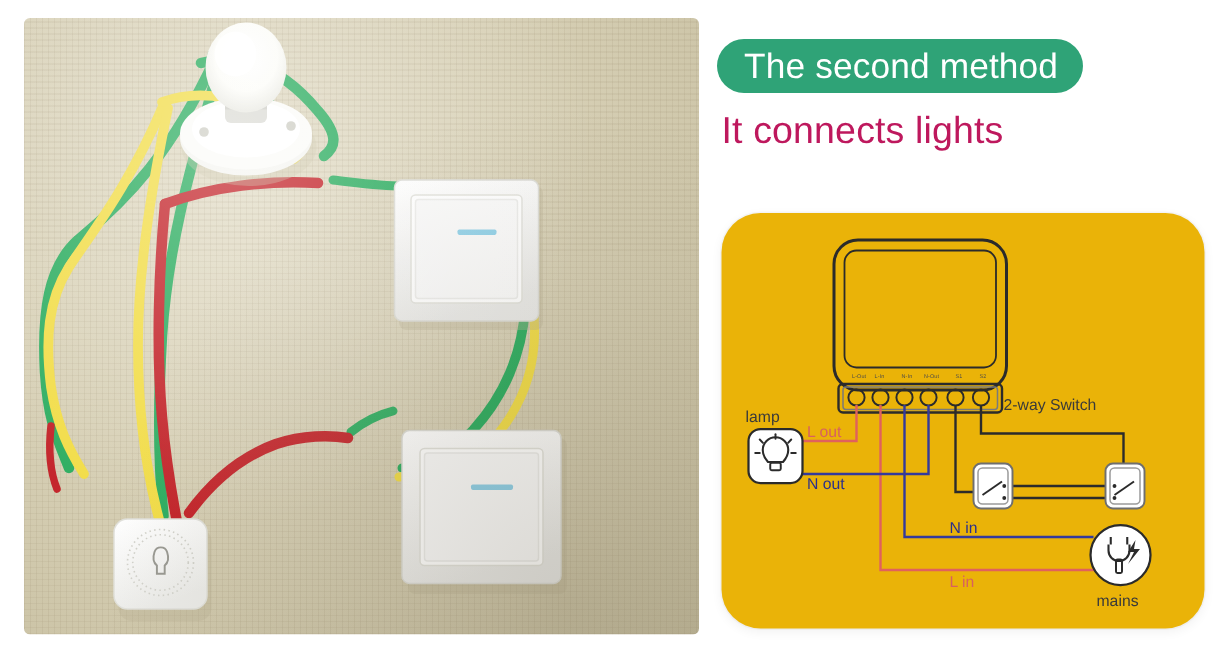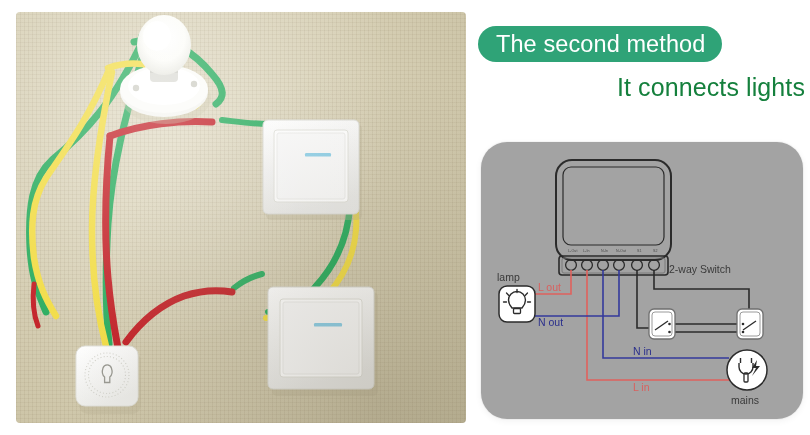--- a/index.html
+++ b/index.html
@@ -41,28 +41,28 @@
     display: flex; align-items: center;
     color: #ffffff;
     font-size: 23.5px; letter-spacing: .1px;
     white-space: nowrap;
   }
 
   .subtitle {
     position: absolute; left: 7px; top: 72px;
     width: 324px;
     font-size: 25px; line-height: 31px;
-    color: #15803d; letter-spacing: .1px;
-    text-align: right;
+    color: #be185d; letter-spacing: .1px;
+    text-align: left;
   }
 
   .diagram-card {
     position: absolute; left: 7px; top: 142px;
     width: 322px; height: 277px;
-    background: #a3a3a3;
+    background: #eab308;
     border-radius: 26px;
     box-shadow: 0 0 0 1px rgba(0,0,0,.03), 0 2px 7px rgba(0,0,0,.055);
     overflow: hidden;
     text-align: center;
   }
   .diagram-card svg { display:block; width: 322px; height: 277px; }
 
   .dg-label { font-family: "Liberation Sans", sans-serif; font-size: 10.5px; fill: #3a3a3a; }
   .dg-label-red  { fill: #d8615f; }
   .dg-label-blue { fill: #2a2f8c; }

